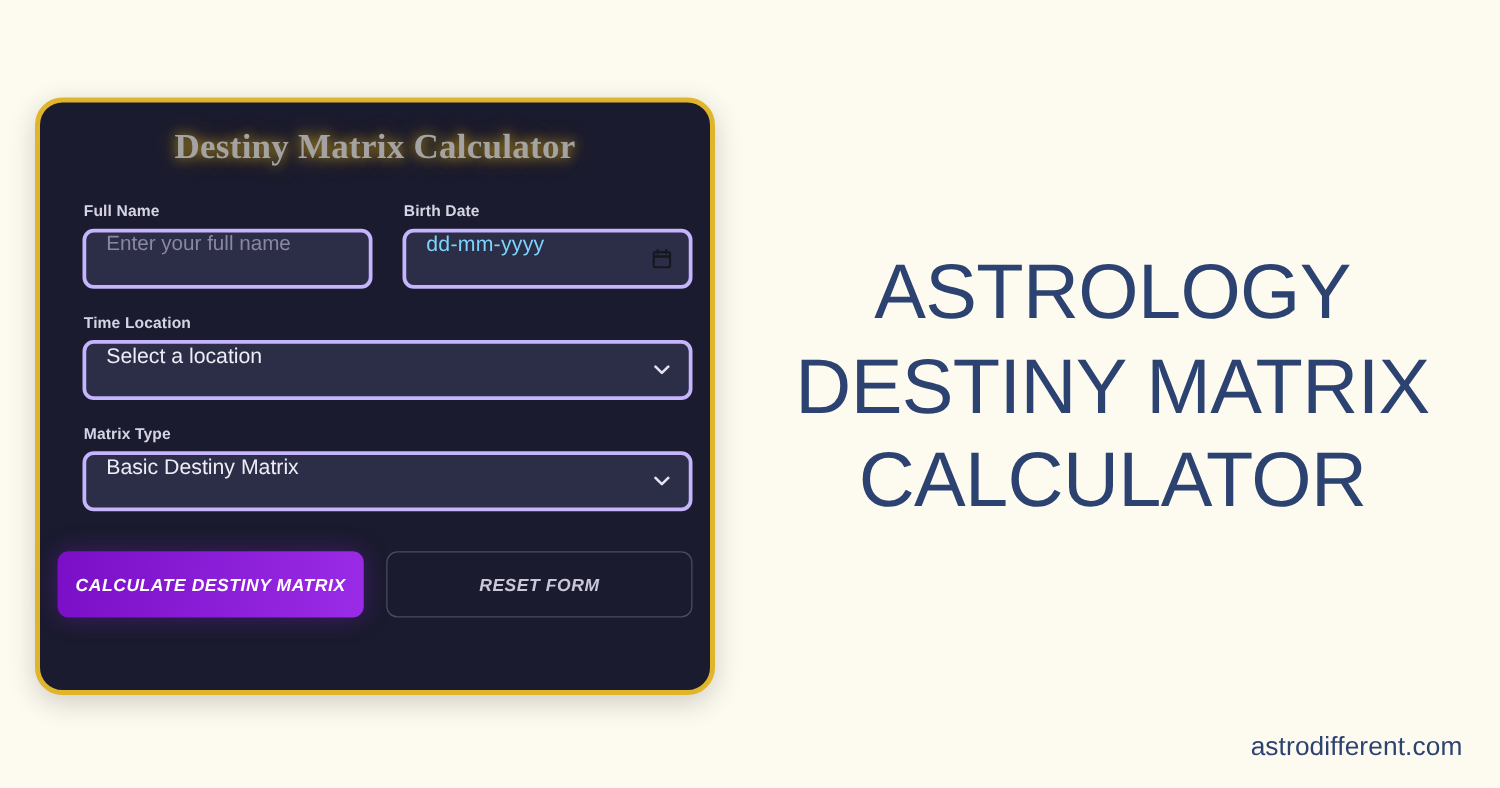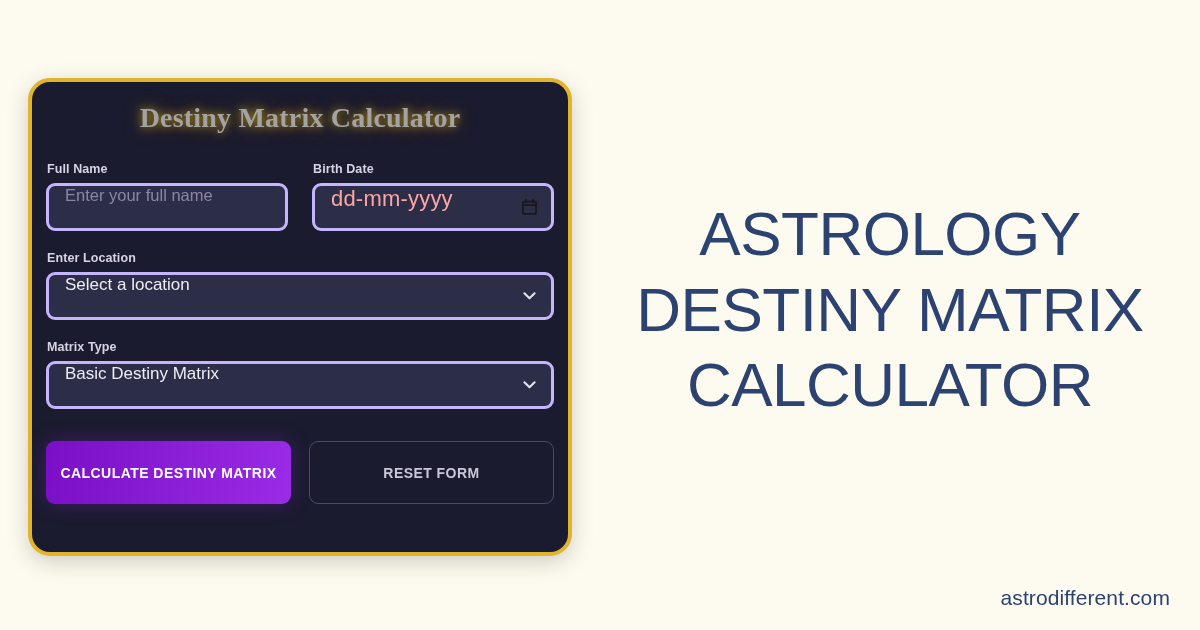--- a/index.html
+++ b/index.html
@@ -46,20 +46,21 @@
 
   .form-body {
     padding: 0 14px;
     margin-top: 28px;
   }
 
   .row {
     display: flex;
     gap: 24px;
     margin-bottom: 8px;
+    margin-left: 20px;
   }
 
   .field {
     flex: 1 1 0;
     min-width: 0;
     margin-bottom: 12px;
   }
   .field.full { flex: 1 1 100%; }
 
   .field-label {
@@ -100,22 +101,22 @@
   }
 
   .control .value.mono-dash {
     font-family: "Liberation Mono", "DejaVu Sans Mono", monospace;
     font-size: 15px;
     letter-spacing: 0.4px;
     color: #CFCDE0;
   }
 
   .control .value.date-ph {
-    font-size: 22px;
-    color: #fca5a5;
+    font-size: 17px;
+    color: #7dd3fc;
     letter-spacing: 0.2px;
   }
 
   .trail-icon {
     position: absolute;
     right: 14px;
     top: 50%;
     transform: translateY(-50%);
     display: flex;
     align-items: center;
@@ -134,30 +135,31 @@
 
   
   .btn-row {
     display: flex;
     gap: 18px;
     margin-top: 20px;
     padding: 0 0 0 0;
   }
 
   .btn {
-    height: 63px;
+    height: 53px;
     border-radius: 9px;
     display: flex;
     align-items: center;
     justify-content: center;
     font-size: 14px;
     font-weight: bold;
     letter-spacing: 0.45px;
     cursor: pointer;
     user-select: none;
+    font-style: italic;
   }
 
   .btn-primary {
     width: 250px;
     background: linear-gradient(100deg, #7A0FC7 0%, #9A2BE6 100%);
     color: #FFFFFF;
     border: none;
     box-shadow: 0 0 20px rgba(140,30,220,0.34);
   }
 
@@ -223,21 +225,21 @@
           </span>
         </div>
       </div>
 
     </div>
 
     <div class="row">
 
 
       <div class="field">
-        <span class="field-label">Enter Location</span>
+        <span class="field-label">Time Location</span>
         <div class="control">
           <span class="value">Select a location</span>
           <span class="chev">
             <svg width="13" height="9" viewBox="0 0 13 9" fill="none">
               <path d="M1.4 1.8 L6.5 6.8 L11.6 1.8" stroke="#E3E2EE" stroke-width="2.1" stroke-linecap="round" stroke-linejoin="round"></path>
             </svg>
           </span>
         </div>
       </div>
 

